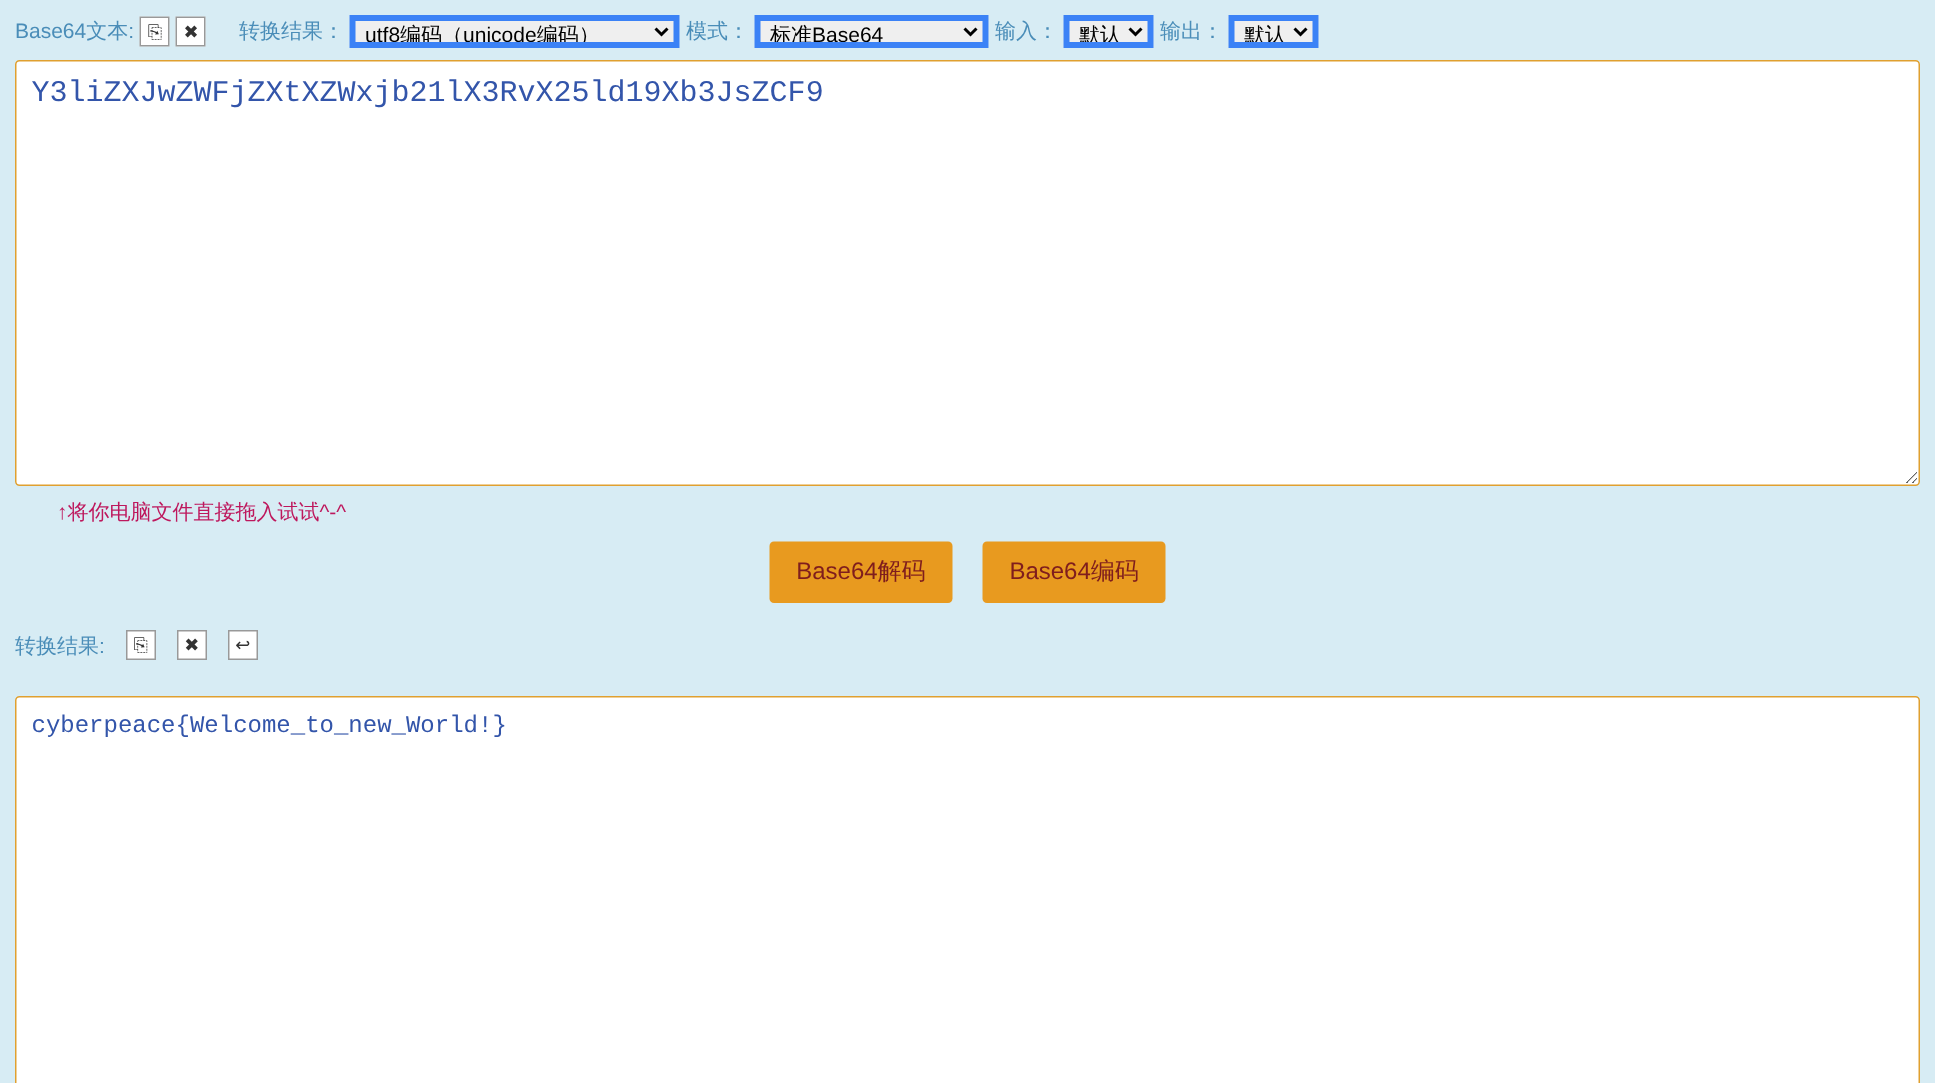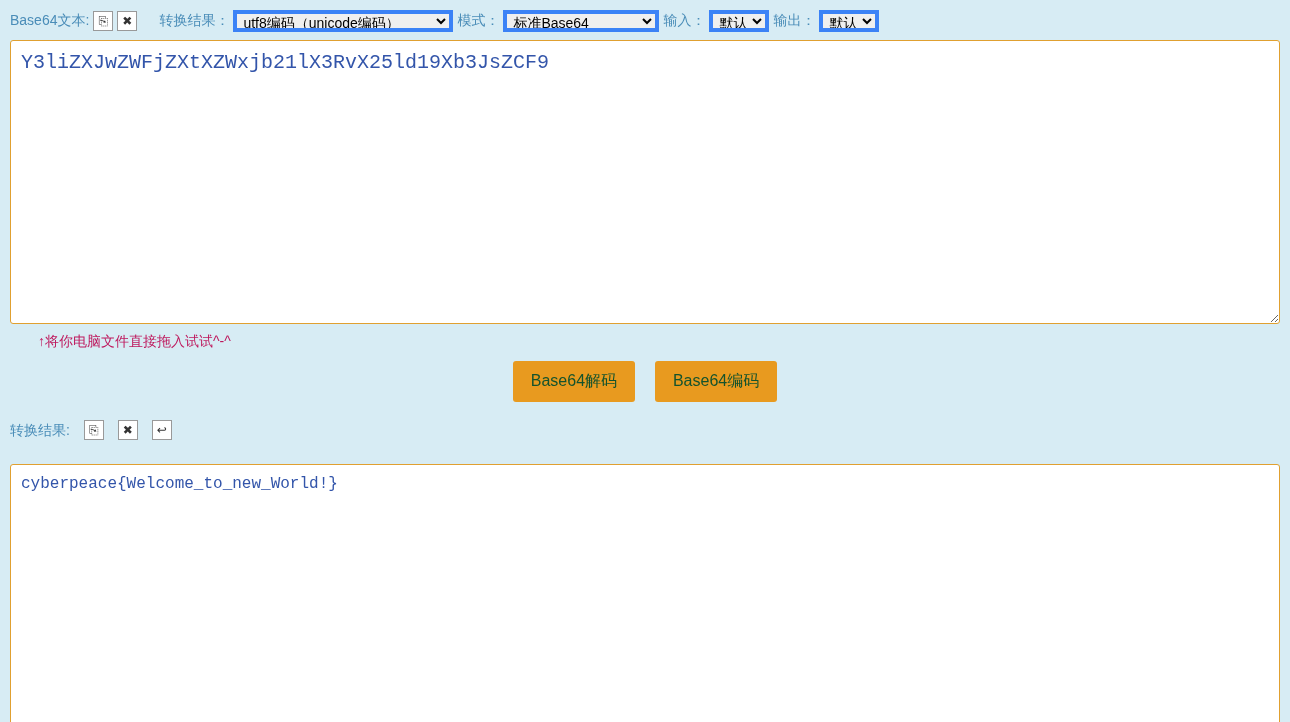--- a/index.html
+++ b/index.html
@@ -71,21 +71,21 @@
       color: #be185d;
       font-size: 14px;
       margin: 6px 0 10px 28px;
     }
     .button-row {
       text-align: center;
       margin: 6px 0 18px 0;
     }
     .action-btn {
       background: #e89a1f;
-      color: #14532d;
+      color: #7f1d1d;
       border: none;
       border-radius: 3px;
       padding: 10px 18px;
       font-size: 16px;
       cursor: pointer;
       margin: 0 8px;
     }
     .result-bar {
       display: flex;
       align-items: flex-end;

